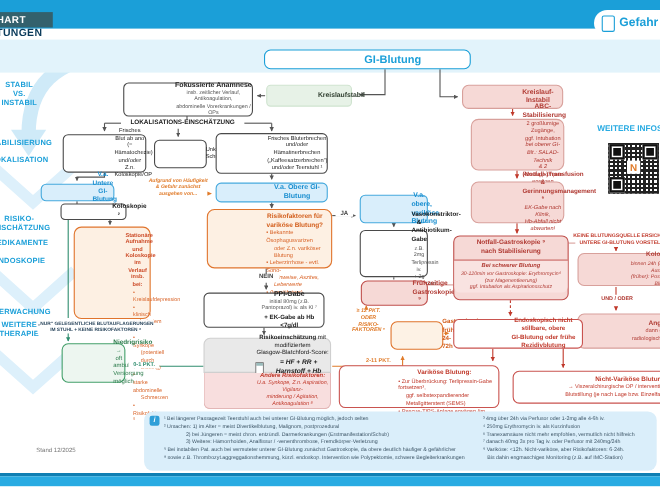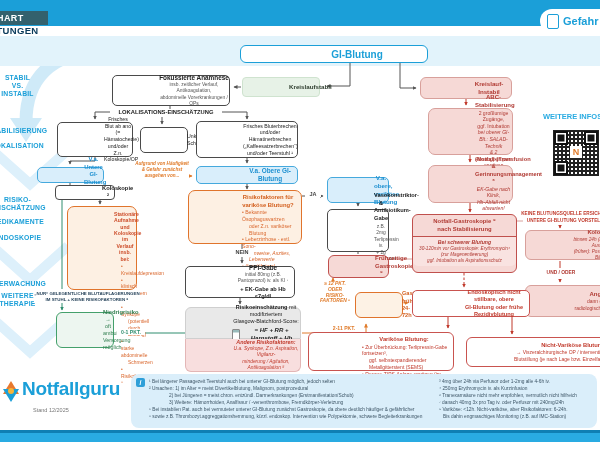--- a/index.html
+++ b/index.html
@@ -368,26 +368,18 @@
   </div>
   <div class="abs" style="left:439px;top:378px;width:156px;z-index:3;overflow:hidden;">
     <div class="fn-line">³ 4mg über 24h via Perfusor oder 1-2mg alle 4-6h iv.</div>
     <div class="fn-line">⁴ 250mg Erythromycin iv. als Kurzinfusion</div>
     <div class="fn-line">⁶ Tranexamsäure nicht mehr empfohlen, vermutlich nicht hilfreich</div>
     <div class="fn-line">⁷ danach 40mg 3x pro Tag iv. oder Perfusor mit 240mg/24h</div>
     <div class="fn-line">⁹ Variköse: &lt;12h. Nicht-variköse, aber Risikofaktoren: 6-24h.</div>
     <div class="fn-line">   Bis dahin engmaschiges Monitoring (z.B. auf IMC-Station)</div>
   </div>
 
-  <div class="abs" style="left:0;top:378px;z-index:2;display:flex;align-items:flex-start;">
-    <span style="position:relative;display:inline-block;width:22px;height:22px;margin-top:2px;">
-      <span style="position:absolute;left:3px;top:1px;width:0;height:0;border-left:8px solid transparent;border-right:8px solid transparent;border-bottom:13px solid #e8792e;"></span>
-      <span style="position:absolute;left:3px;top:9px;width:0;height:0;border-left:8px solid transparent;border-right:8px solid transparent;border-top:13px solid #1b9fd8;"></span>
-      <span style="position:absolute;left:8px;top:8px;width:6px;height:6px;background:#f6b53a;border-radius:50%;"></span>
-    </span>
-    <span style="color:#1b9fd8;font-weight:800;font-size:19px;letter-spacing:-0.3px;">Notfallguru</span>
-  </div>
   <div class="abs" style="left:33px;top:407px;font-size:5.5px;color:#777;z-index:2;">Stand 12/2025</div>
 
   <div class="abs" style="left:0;top:430px;width:600px;height:3px;background:#0f7fb3;"></div>
   <div class="abs" style="left:0;top:433px;width:600px;height:9px;background:#29abe2;"></div>
 
 </div>
 
 </body></html>

